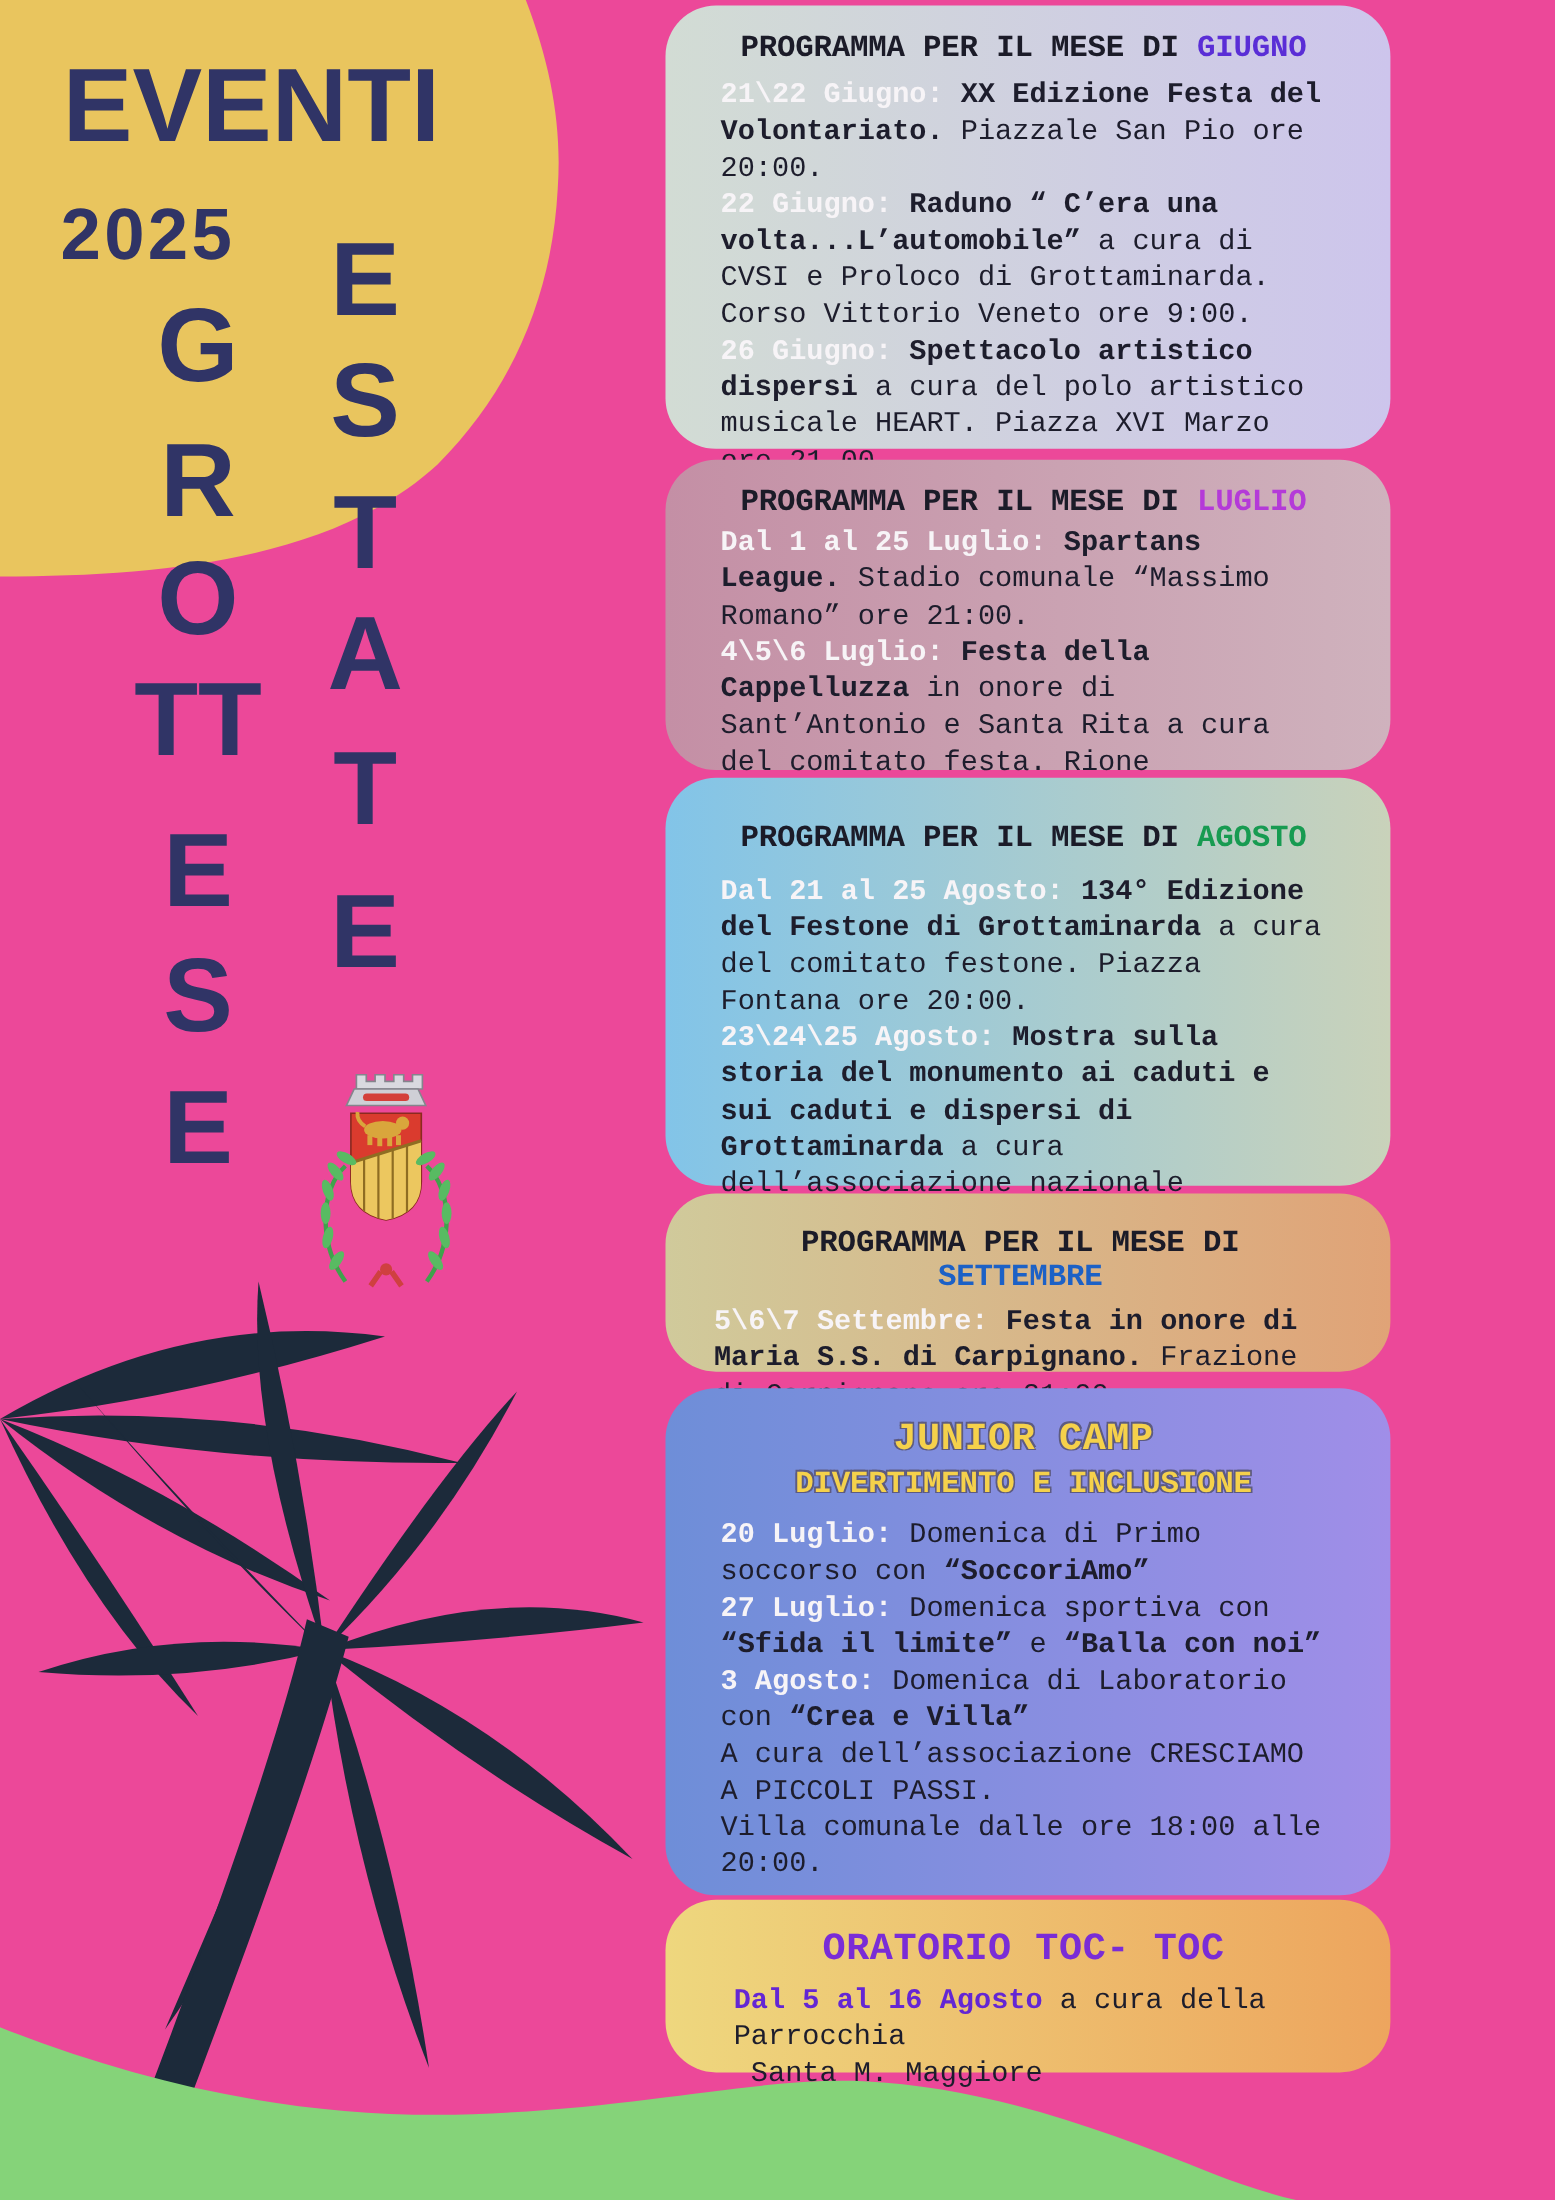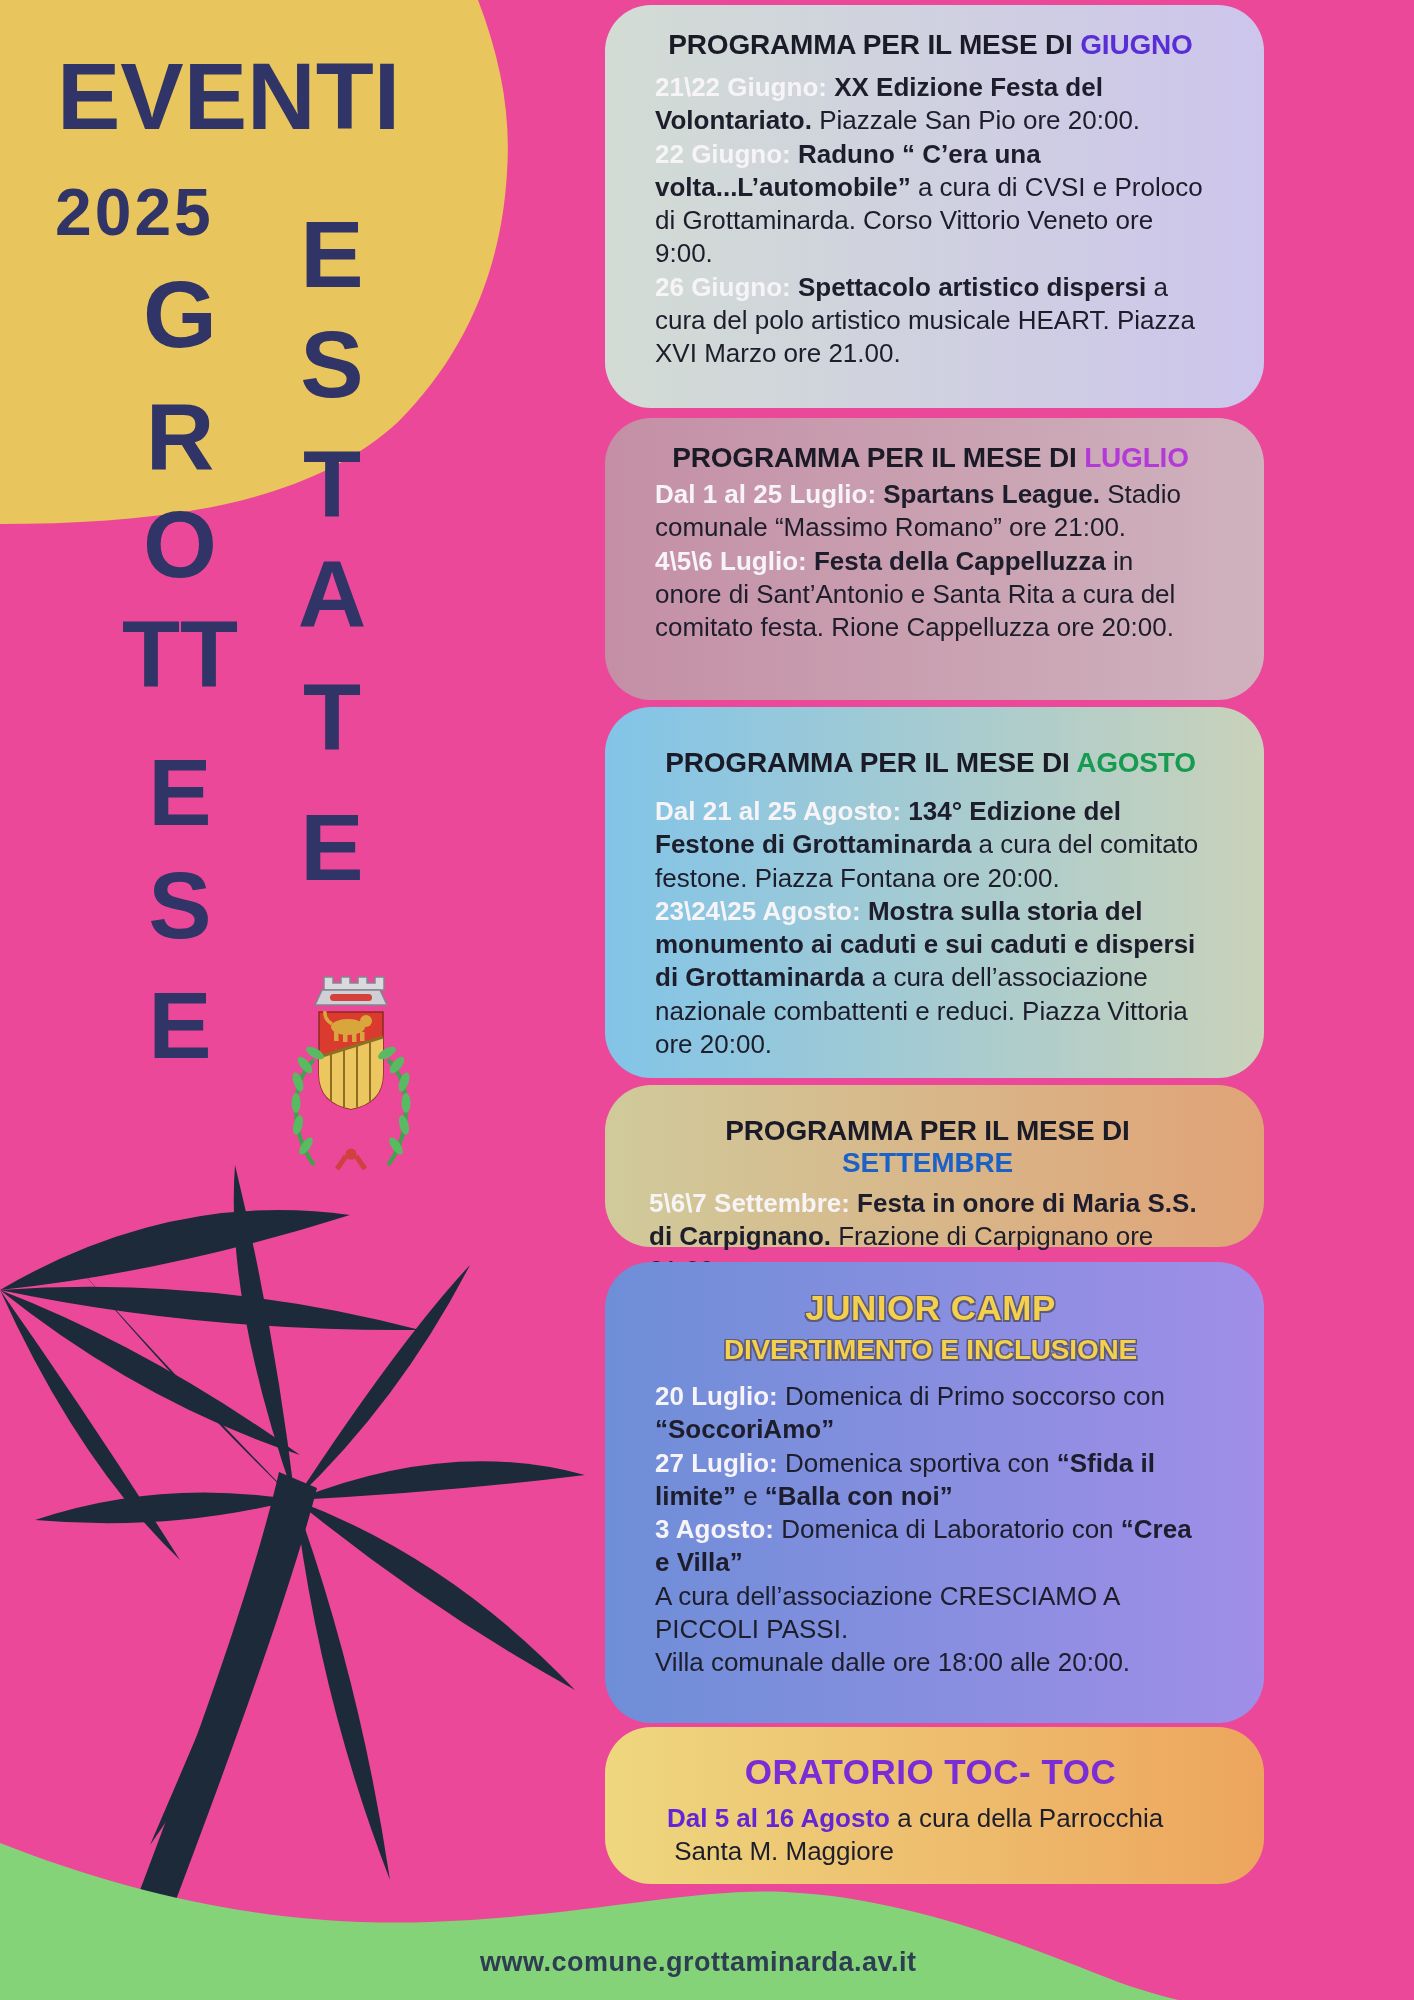--- a/index.html
+++ b/index.html
@@ -30,20 +30,21 @@
     position:absolute;left:0;width:140px;text-align:center;
     font-size:95px;font-weight:bold;color:#303466;line-height:1;
   }
 
   
   .card{
     position:absolute;left:605px;width:659px;
     border-radius:46px;
     box-sizing:border-box;
     padding:24px 58px 0 50px;
+    font-family:Liberation Mono, monospace;
   }
   .card-title{
     margin:0 0 12px 0;
     font-size:28px;font-weight:bold;text-align:center;
     color:#1b1b28;letter-spacing:-0.2px;
   }
   .card-title.big{font-size:35px;letter-spacing:0.5px;text-align:center;}
   .card-title.outline{
     text-shadow:-1.5px -1.5px 0 #5d5b80,1.5px -1.5px 0 #5d5b80,
                 -1.5px 1.5px 0 #5d5b80,1.5px 1.5px 0 #5d5b80;
@@ -222,15 +223,14 @@
           <p><span class="sp-a" style="color: rgb(100, 38, 212);">Dal 5 al 16 Agosto </span><span class="sp-r">a cura della Parrocchia</span></p>
           <p><span class="sp-r">&nbsp;Santa M. Maggiore</span></p>
         </div>
       </section>
     </div>
 
   <svg class="layer" width="1414" height="2000" viewBox="0 0 1414 2000">
     <path d="M0,1843 C140,1898 280,1927 430,1922 C590,1916 690,1888 785,1892 C895,1897 1000,1935 1100,1975 C1160,1999 1210,2008 1250,2012 L1250,2040 L0,2040 Z" fill="#85d379"></path>
   </svg>
 
-  <div class="footer-url">www.comune.grottaminarda.av.it</div>
 
 </div>
 
 </body></html>

